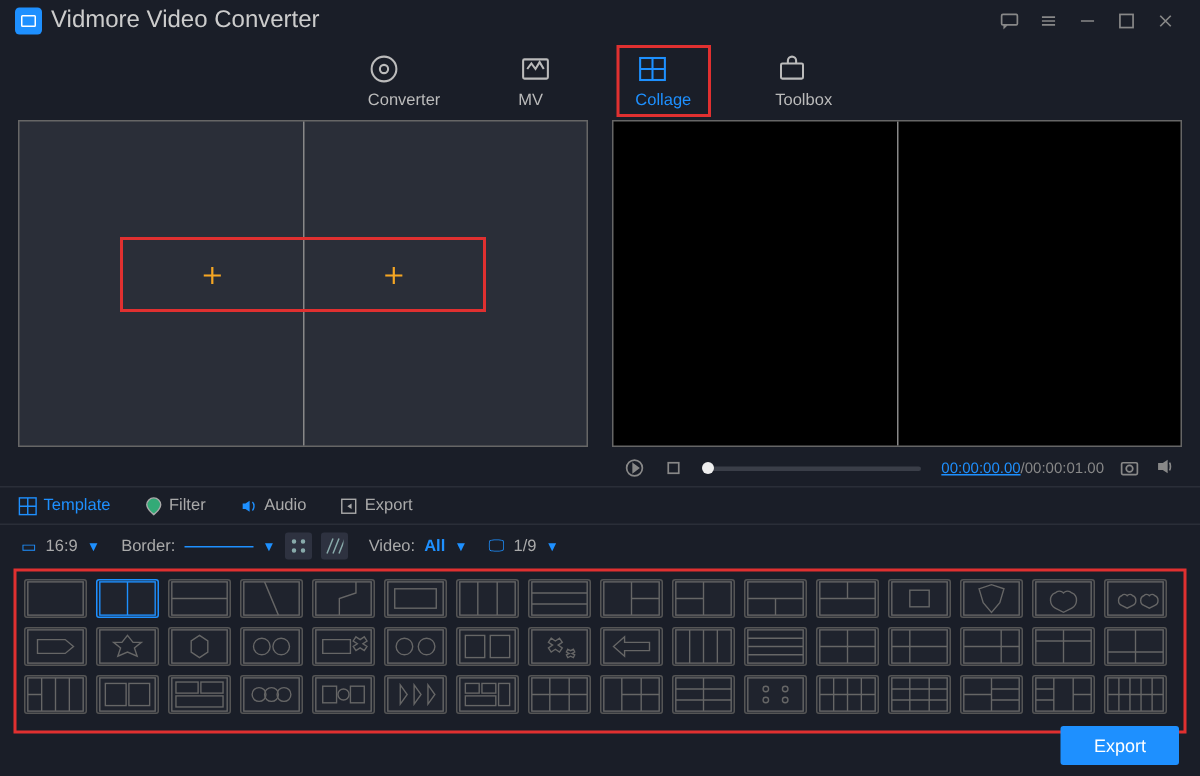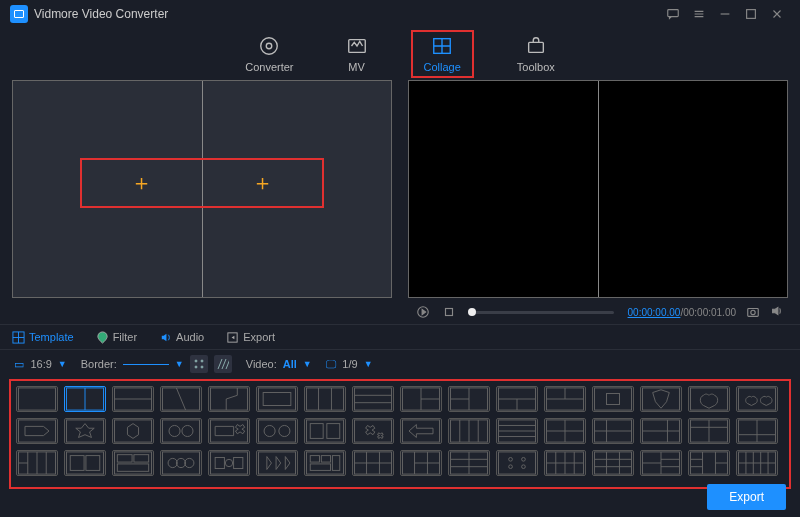--- a/index.html
+++ b/index.html
@@ -1,25 +1,25 @@
 <!DOCTYPE html>
 <html><head>
 <meta charset="utf-8">
 <style>
 * { margin:0; padding:0; box-sizing:border-box; font-family:"Segoe UI",Arial,sans-serif; }
 body { width:800px; height:517px; background:#1a1e28; color:#aab; overflow:hidden; position:relative; }
 .titlebar { height:28px; display:flex; align-items:center; padding:0 10px; background:#1a1e28; }
 .logo { width:18px; height:18px; background:#1e90ff; border-radius:3px; display:flex; align-items:center; justify-content:center; margin-right:6px; }
 .logo-inner { width:10px; height:8px; border:1.5px solid #fff; border-radius:1px; position:relative; }
-.title { font-size:12px; color:#ccc; }
+.title { font-size:16px; color:#ccc; }
 .titlebar-spacer { flex:1; }
 .titlebar-btn { width:26px; height:26px; display:flex; align-items:center; justify-content:center; color:#999; cursor:pointer; font-size:13px; }
 .titlebar-btn svg { width:14px; height:14px; stroke:#888; fill:none; stroke-width:1.3; }
 .topnav { height:52px; display:flex; justify-content:center; gap:36px; align-items:center; }
-.nav-item { display:flex; flex-direction:column; align-items:center; gap:4px; cursor:pointer; padding:2px 8px; }
+.nav-item { display:flex; flex-direction:column; align-items:flex-start; gap:4px; cursor:pointer; padding:2px 8px; }
 .nav-item .icon { width:22px; height:22px; display:flex; align-items:center; justify-content:center; }
 .nav-item .icon svg { width:22px; height:22px; stroke:#bbb; fill:none; stroke-width:1.5; }
 .nav-item.active .icon svg { stroke:#1e90ff; }
 .nav-label { font-size:11px; color:#bbb; }
 .nav-item.active .nav-label { color:#1e90ff; }
 .highlight-red { outline:2px solid #e03030; outline-offset:-1px; }
 .workspace { display:flex; gap:16px; padding:0 12px; height:218px; }
 .canvas-left, .canvas-right { flex:1; border:1px solid #666; background:#2a2e38; position:relative; }
 .canvas-right { background:#000; }
 .split-v { position:absolute; left:50%; top:0; bottom:0; width:1px; background:#888; }

